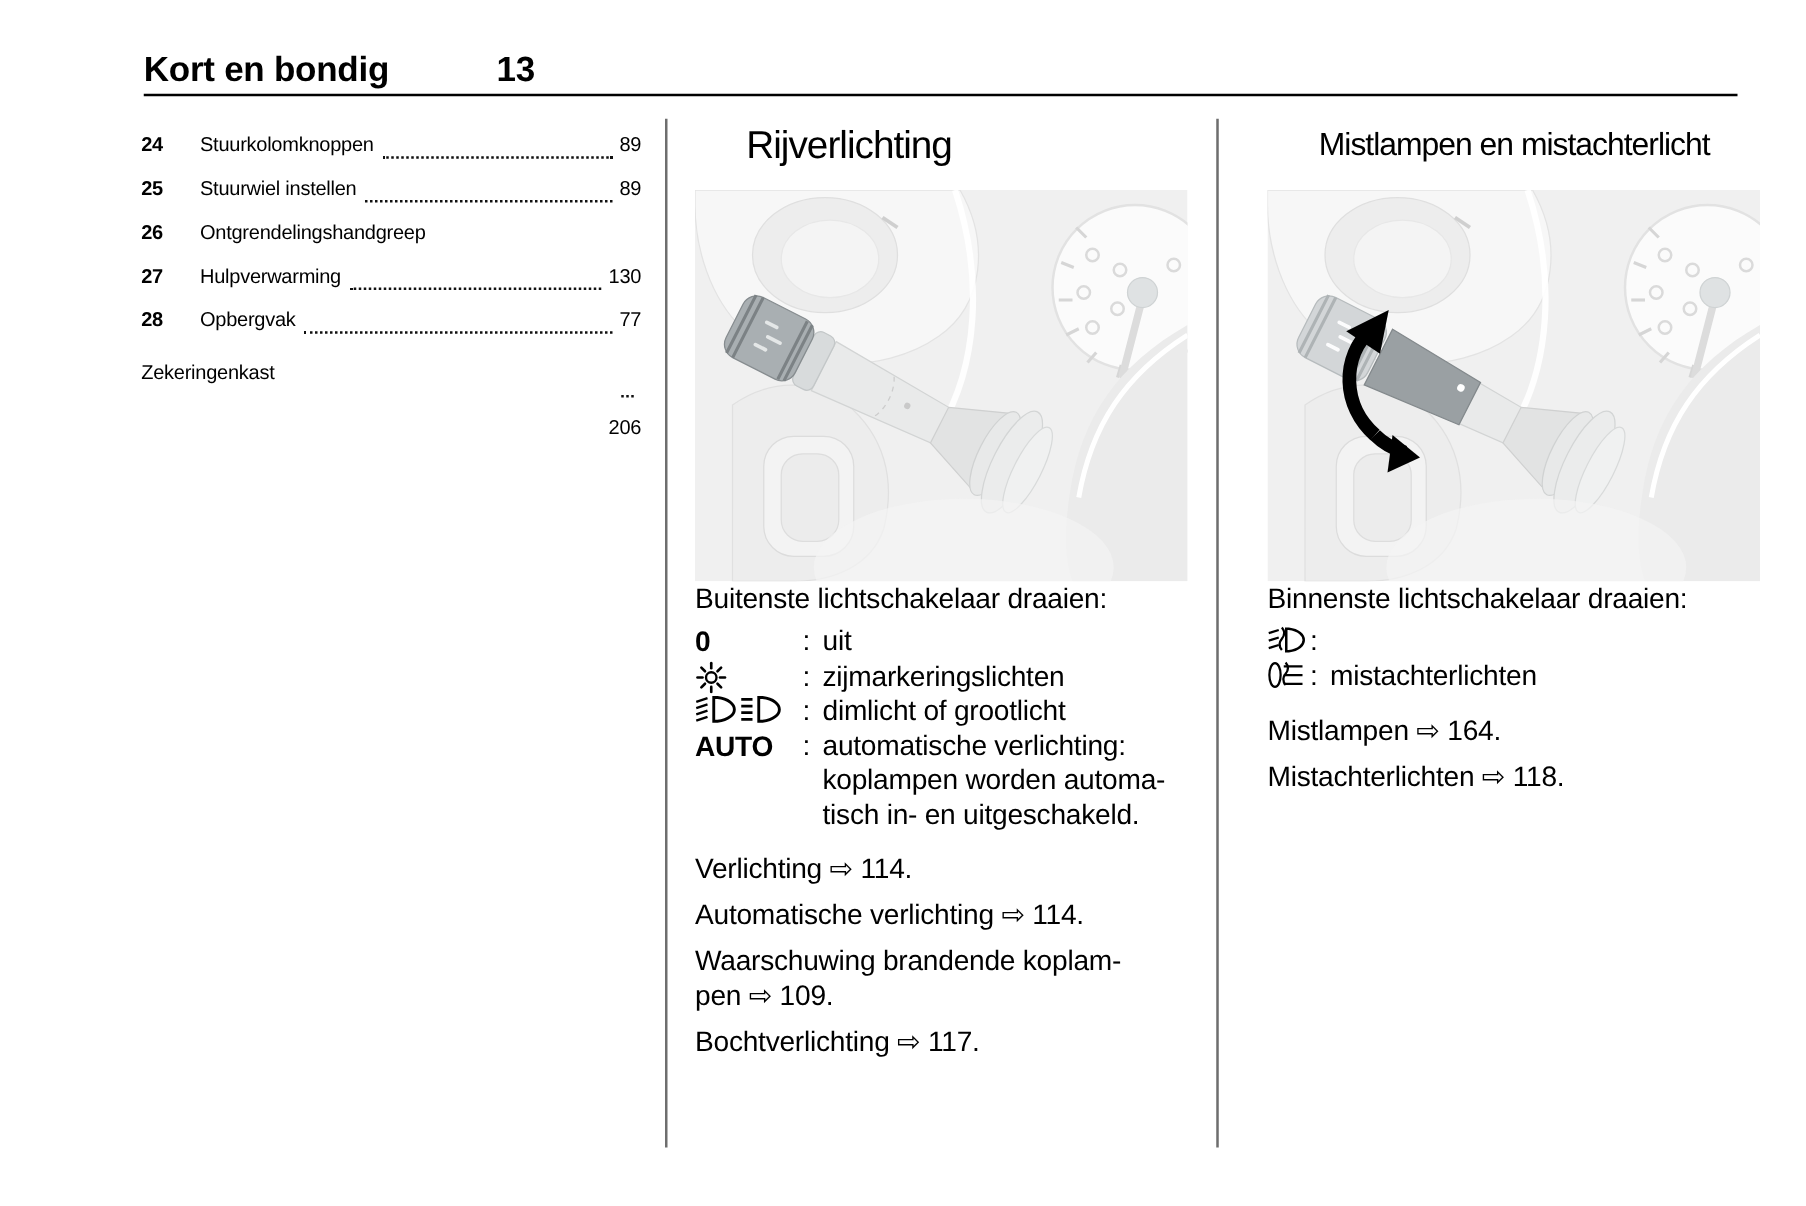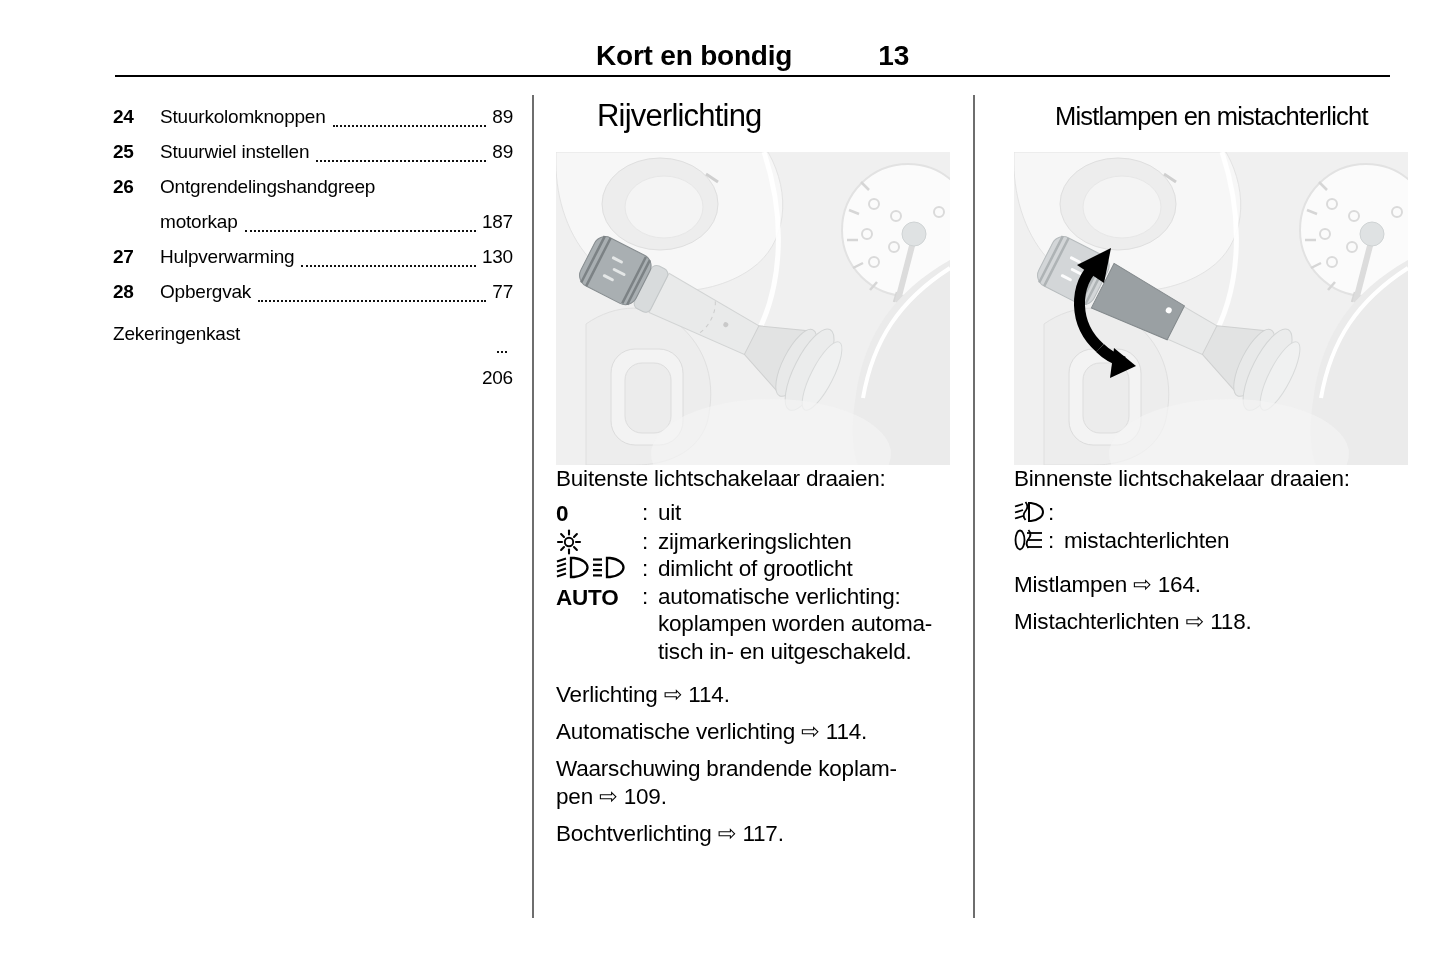--- a/index.html
+++ b/index.html
@@ -4,30 +4,30 @@
 <style>
   * { box-sizing: border-box; margin: 0; padding: 0; }
   html,body { width:1445px; height:965px; }
   body {
     background:#ffffff; color:#000;
     font-family:"Liberation Sans","DejaVu Sans",sans-serif;
     position:relative; overflow:hidden;
     letter-spacing:-0.2px;
   }
   .header { position:absolute; top:40px; left:115px; width:1275px;
-    display:flex; justify-content:center; align-items:baseline;
+    display:flex; justify-content:flex-start; align-items:baseline;
     font-weight:bold; font-size:28px; }
   .header .pagenum { margin-left:86px; }
   .header-rule { position:absolute; top:75px; left:115px; width:1275px;
     border-top:2px solid #000; }
   .vdiv { position:absolute; top:95px; height:823px; width:2px; background:#6e6e6e; }
   #vdiv1 { left:532px; } #vdiv2 { left:973px; }
 
   
-  .toc { position:absolute; left:113px; top:99px; width:400px; font-size:19px; }
+  .toc { position:absolute; left:113px; top:99px; width:400px; font-size:16px; }
   .toc-row { display:flex; line-height:35px; white-space:nowrap; }
   .toc-num { width:47px; font-weight:bold; flex:0 0 auto; }
   .toc-label { flex:0 0 auto; }
   .leader { flex:1 1 auto; border-bottom:2.6px dotted #111; margin:0 6px 7px 7px; align-self:flex-end; min-width:10px; }
   .toc-page { flex:0 0 auto; text-align:right; }
   .toc-row.spaced { margin-top:7px;flex-direction:column; }
 
   
   .col { position:absolute; top:99px; width:394px; }
   #col-mid { left:556px; } #col-right { left:998px;padding-left:16px; }
@@ -66,26 +66,20 @@
   </div>
   <div class="toc-row">
     <span class="toc-num">25</span>
     <span class="toc-label">Stuurwiel instellen</span>
     <span class="leader"></span>
     <span class="toc-page">89</span>
   </div>
   <div class="toc-row">
     <span class="toc-num">26</span>
     <span class="toc-label">Ontgrendelingshandgreep</span>
-  </div>
-  <div class="toc-row">
-    <span class="toc-num"></span>
-    <span class="toc-label">motorkap</span>
-    <span class="leader"></span>
-    <span class="toc-page">187</span>
   </div>
   <div class="toc-row">
     <span class="toc-num">27</span>
     <span class="toc-label">Hulpverwarming</span>
     <span class="leader"></span>
     <span class="toc-page">130</span>
   </div>
   <div class="toc-row">
     <span class="toc-num">28</span>
     <span class="toc-label">Opbergvak</span>

